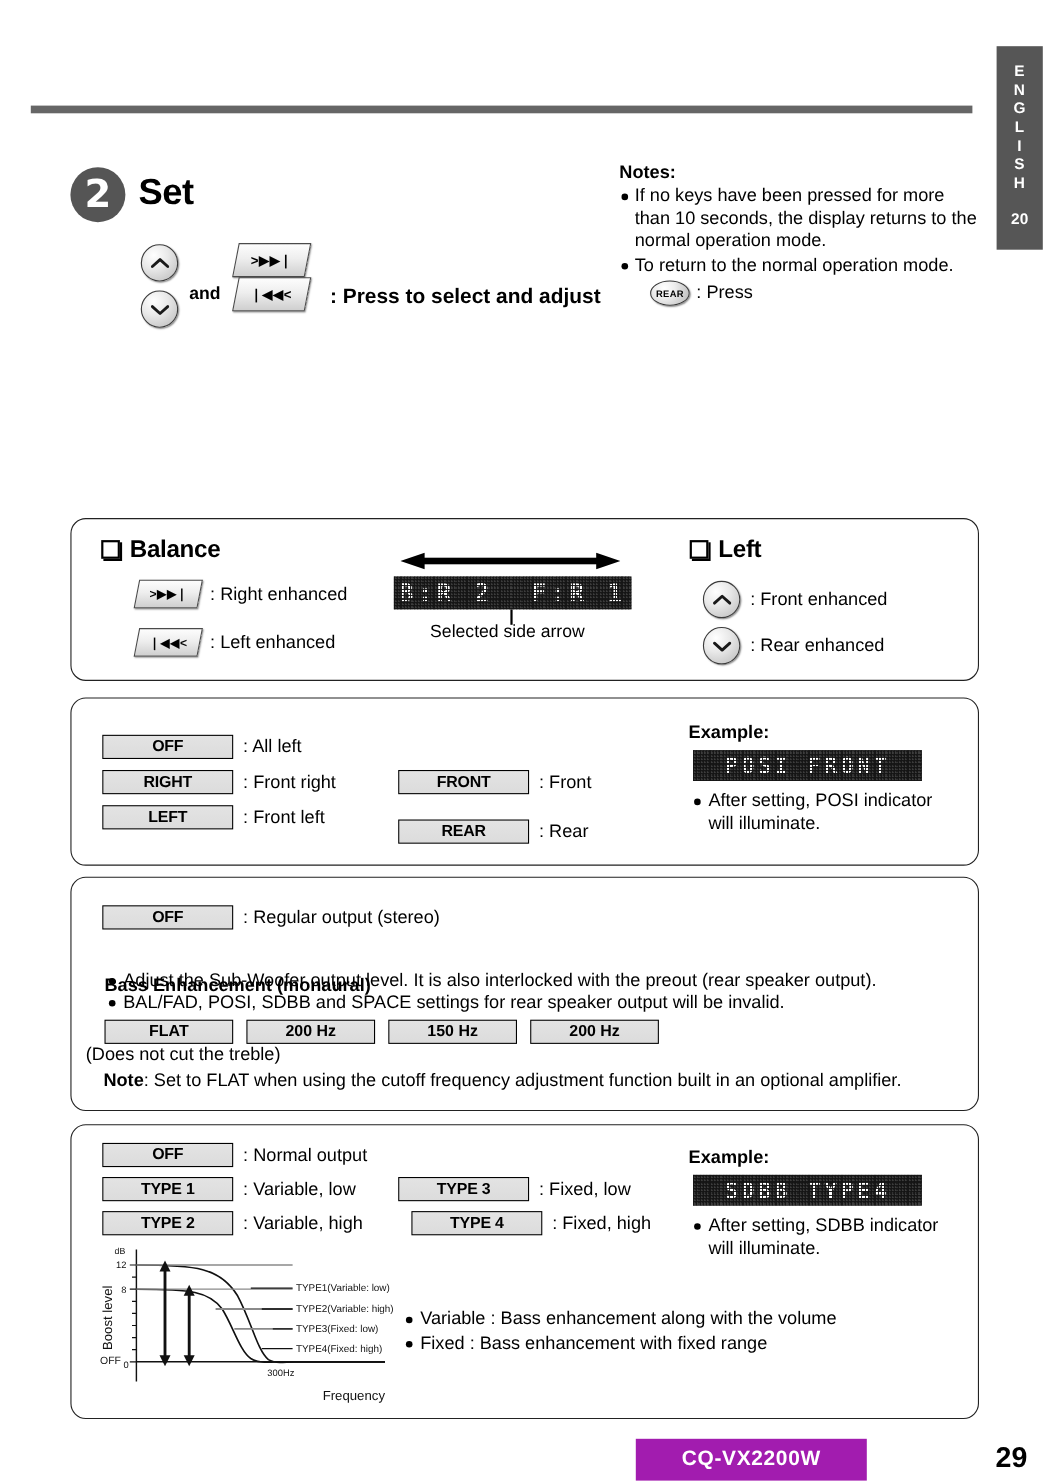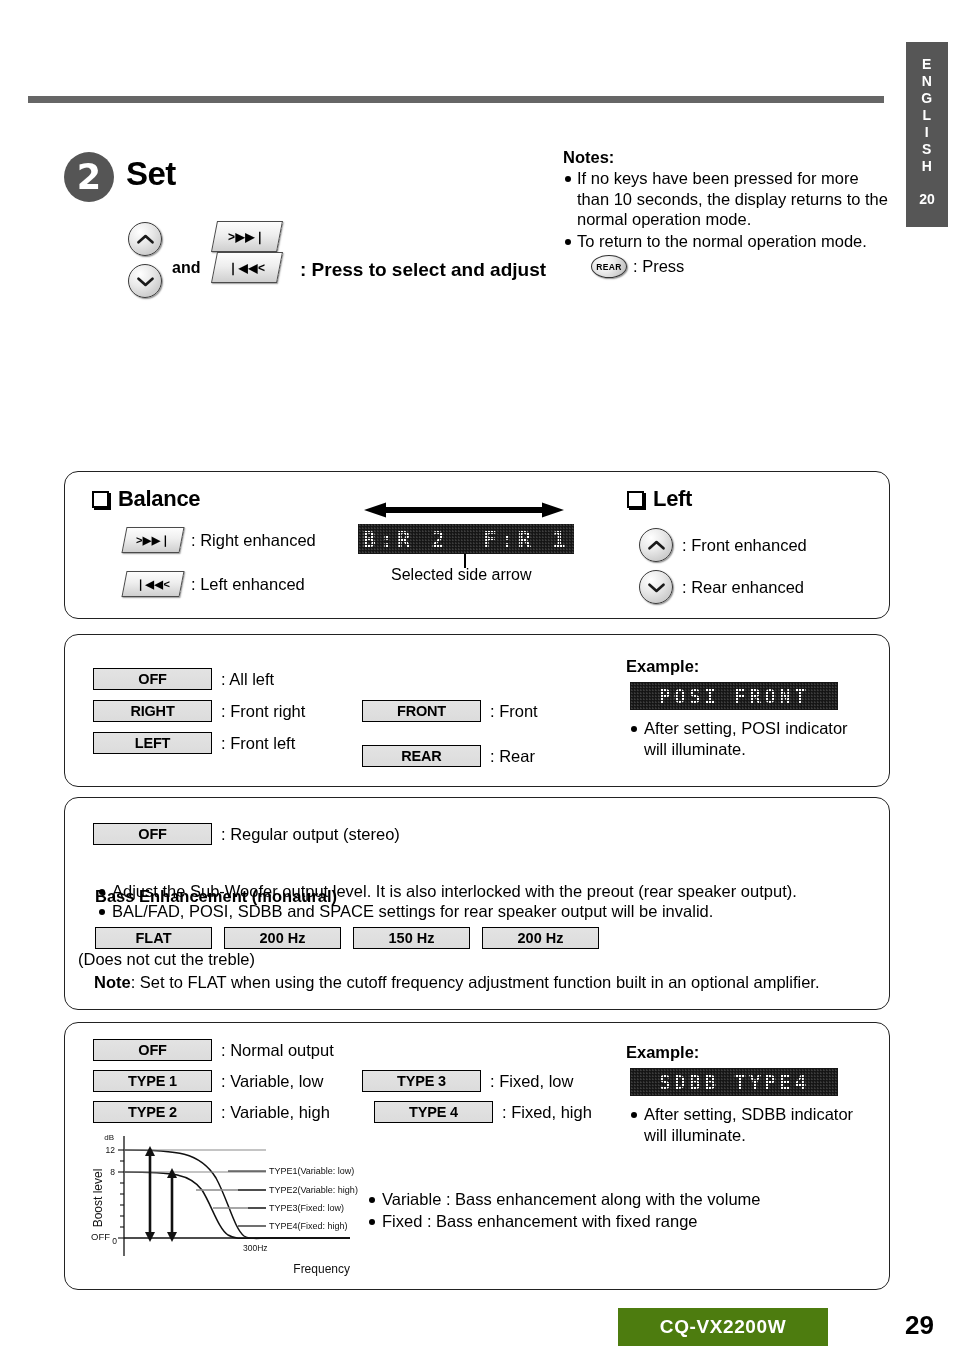--- a/index.html
+++ b/index.html
@@ -181,22 +181,22 @@
     border:1.5px solid #000;
     display:flex;align-items:center;justify-content:center;
     font-size:14.5px;font-weight:bold;box-sizing:border-box;
   }
 
   
   .graph-wrap{position:absolute;left:88px;top:1128px;width:270px;height:150px;}
 
   
   .model-badge{
-    position:absolute;left:578px;top:1308px;width:210px;height:38px;background:#4d7c0f;
-    display:flex;align-items:center;justify-content:center;margin-left:40px;
+    position:absolute;left:578px;top:1308px;width:210px;height:38px;background:#a21caf;
+    display:flex;align-items:center;justify-content:center;
   }
   .model-badge span{color:#fff;font-size:19px;font-weight:bold;letter-spacing:.6px;}
   .pagenum{position:absolute;left:905px;top:1310px;font-size:26px;font-weight:bold;}
 </style>
 </head>
 <body>
 
 <div class="page">
 
   <div class="lang-tab">

